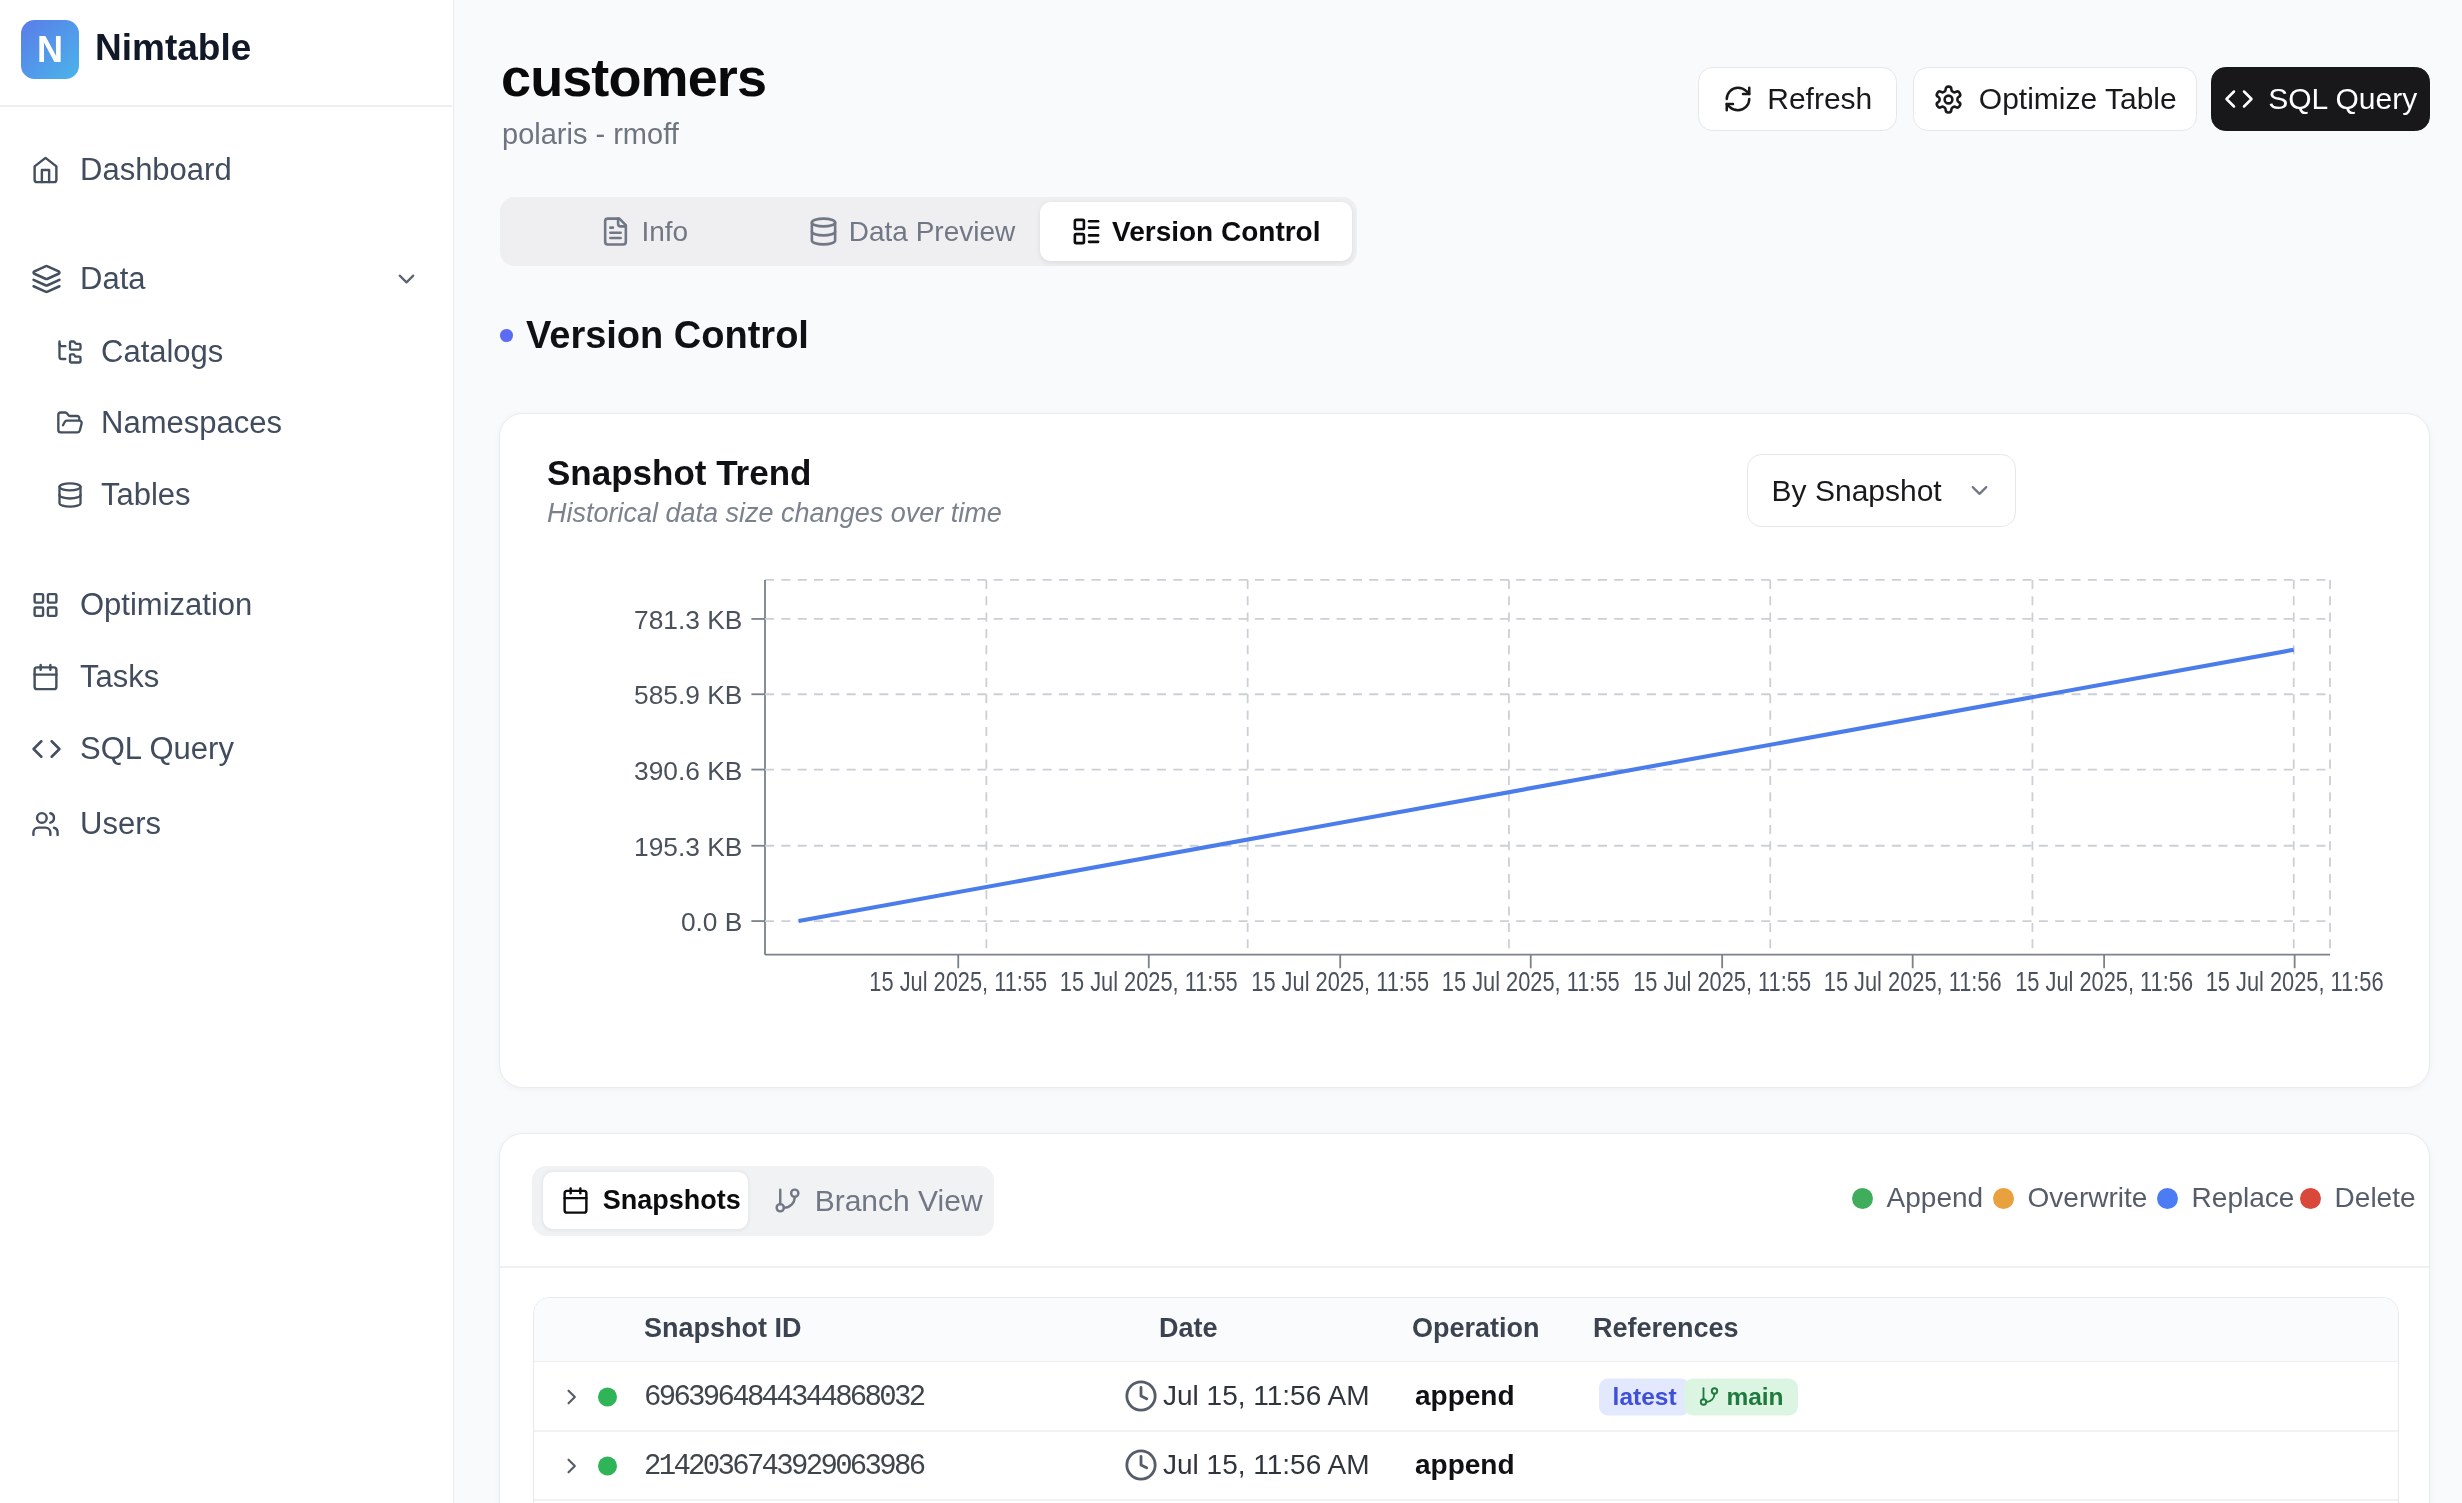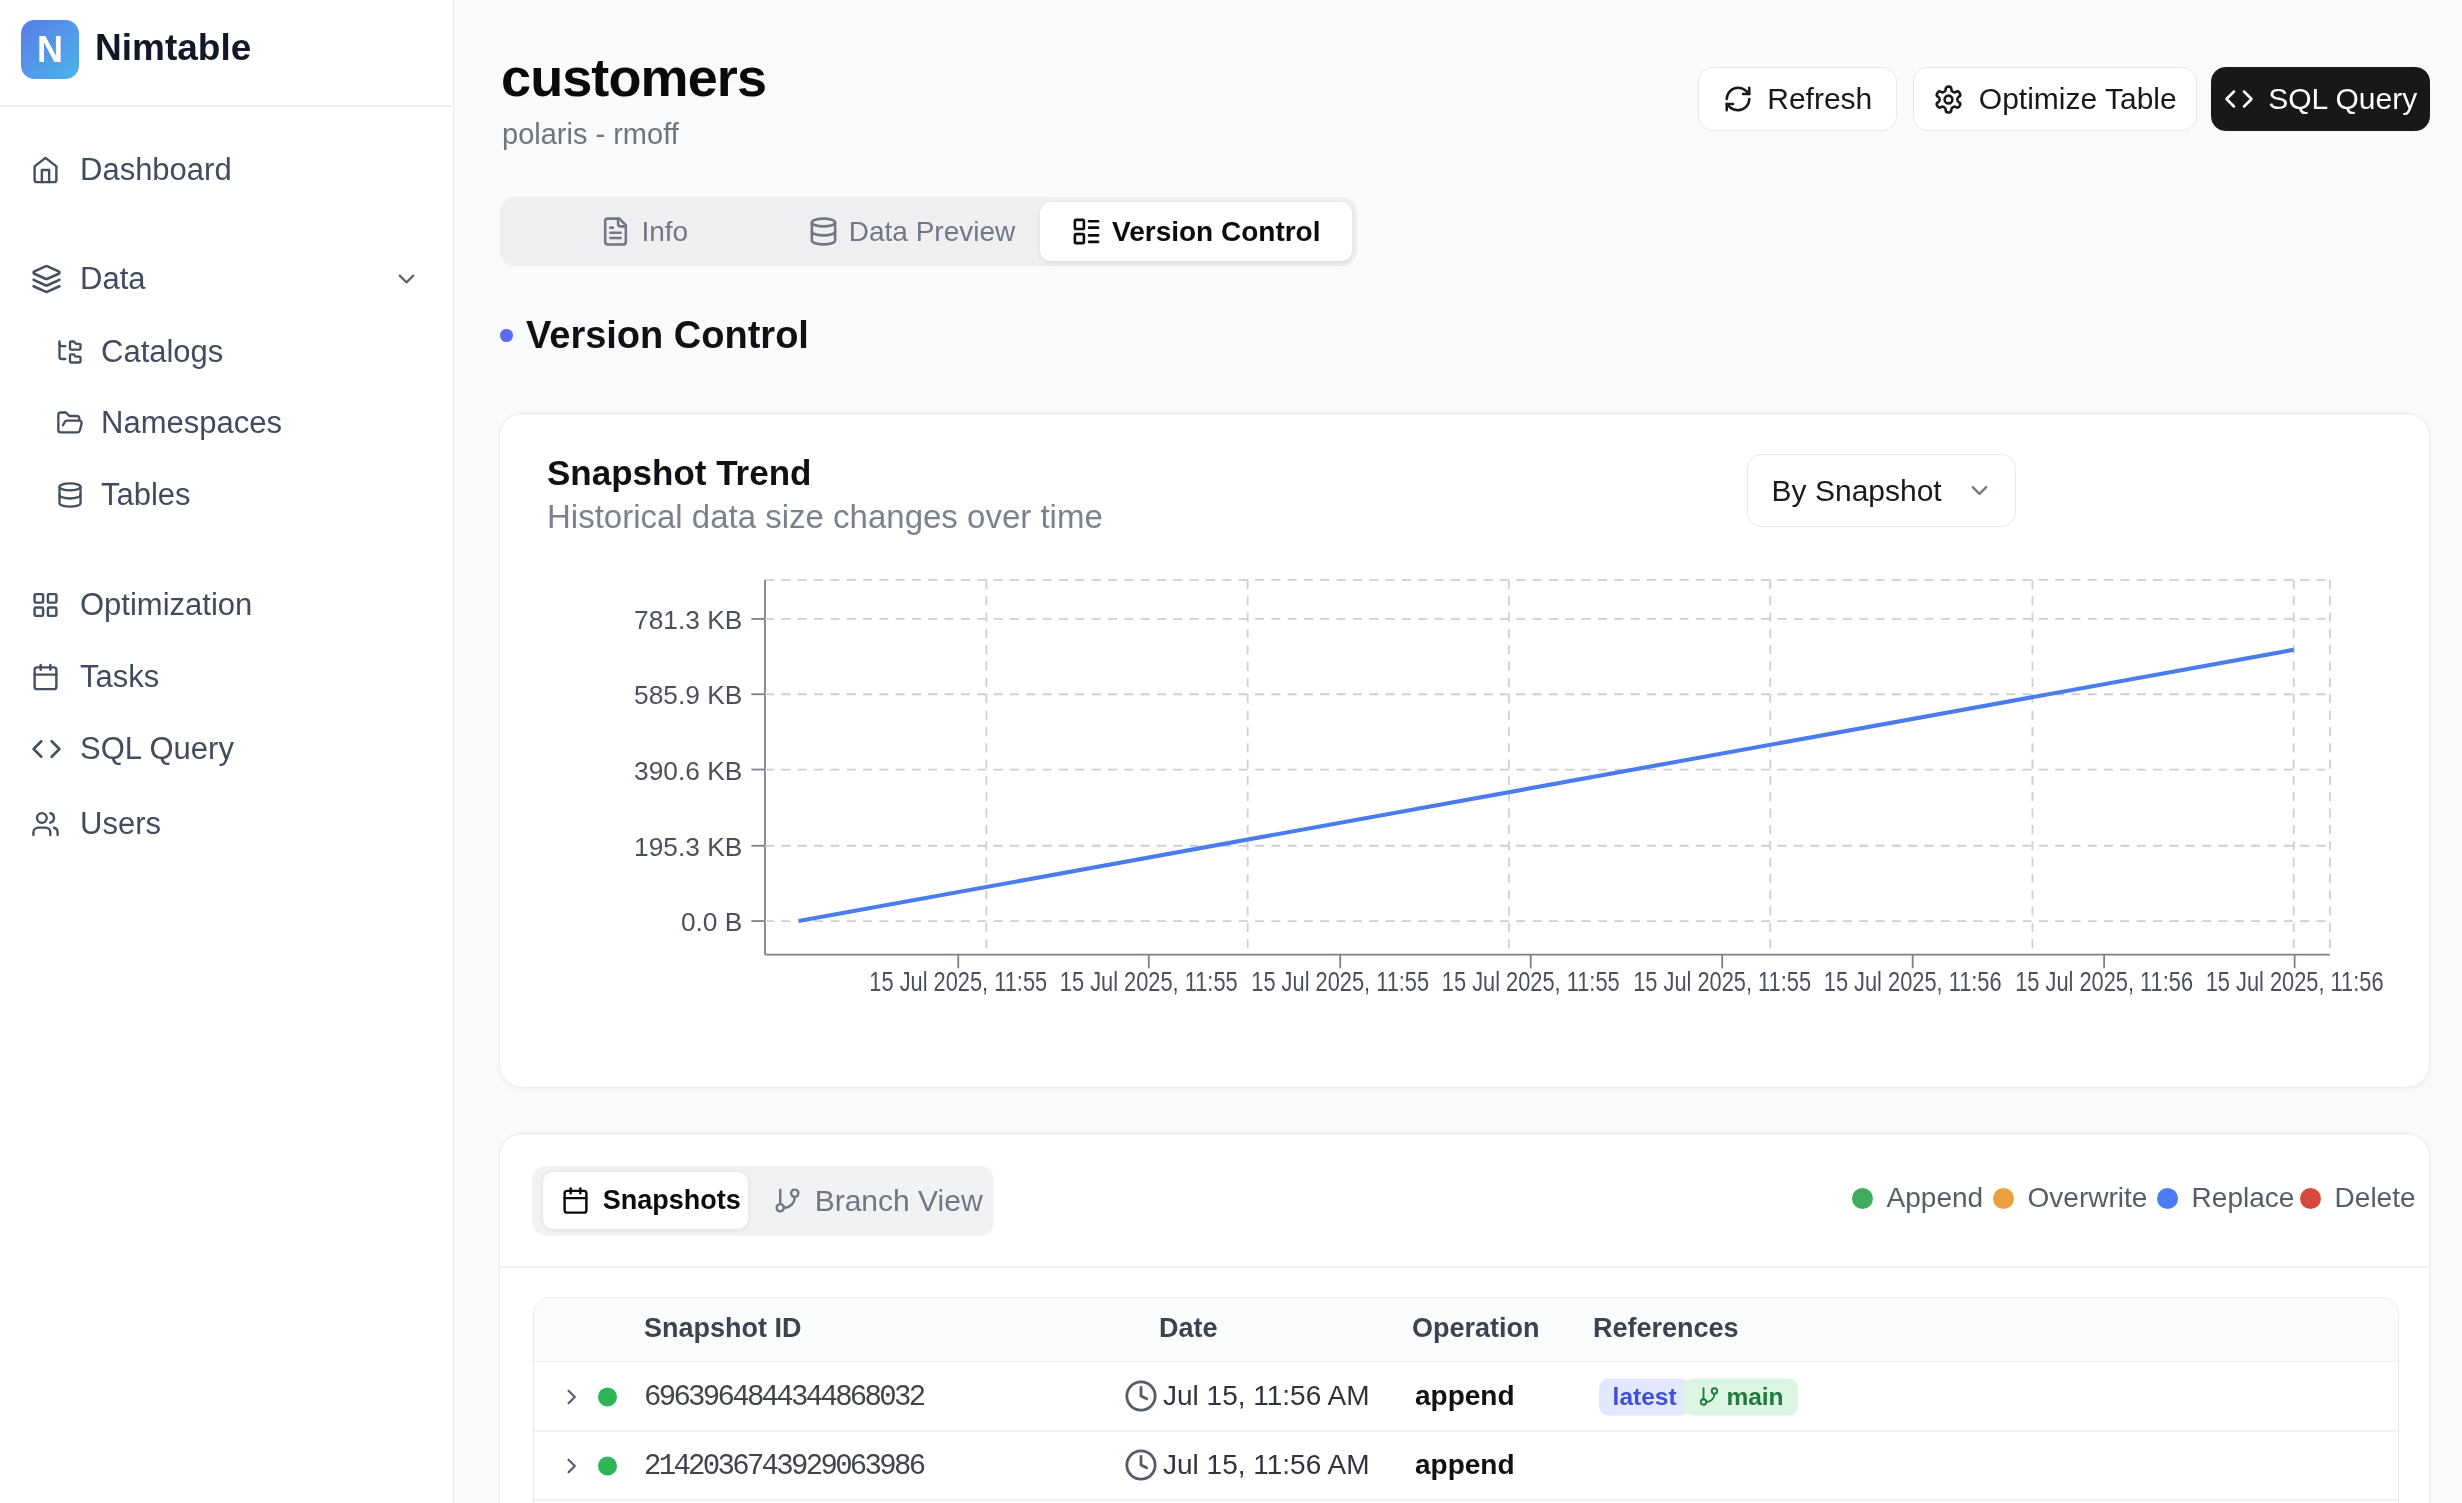--- a/index.html
+++ b/index.html
@@ -37,21 +37,21 @@
 
   
   #secDot { position:absolute; left:46px; top:329px; width:12.7px; height:12.7px; border-radius:50%; background:#5a6cf3; }
   #secTitle { position:absolute; left:72px; top:314px; font-size:38px; font-weight:bold; color:#101114; }
 
   
   .card { position:absolute; left:45px; width:1931px; background:#fff; border:1.8px solid #e9ebef; border-radius:23.6px; box-shadow:0 1.8px 7.3px rgba(15,23,42,0.04); }
   #card1 { top:413px; height:675px; }
   #card2 { top:1133px; height:508px; border-bottom:none; }
   #c1title { position:absolute; left:93px; top:453px; font-size:35px; font-weight:bold; color:#101114; }
-  #c1sub { position:absolute; left:93px; top:498px; font-size:33px; color:#7b828e; }
+  #c1sub { position:absolute; left:93px; top:498px; font-size:27px; color:#7b828e;font-style:italic; }
   #selBox { position:absolute; left:1248px; top:41px; width:269px; height:73px; border:1.8px solid #e5e7eb; border-radius:14.5px; background:#fff;
     display:flex; align-items:center; font-size:30px; color:#19191c; }
   #selBox span { margin-left:23.6px; }
   #selBox svg { position:absolute; right:22px; }
   #seg { position:absolute; left:1533px; top:41px; height:73px; display:flex; align-items:center; font-size:29px; color:#101114; }
   .segItem { padding:0 18px; height:73px; display:flex; align-items:center; border-radius:12.7px; font-weight:500; }
   .segItem.on { background:#f3f4f6; }
 
   
   #toggleWrap { position:absolute; left:32px; top:32px; width:462px; height:70px; background:#f1f2f4; border-radius:14.5px; }

